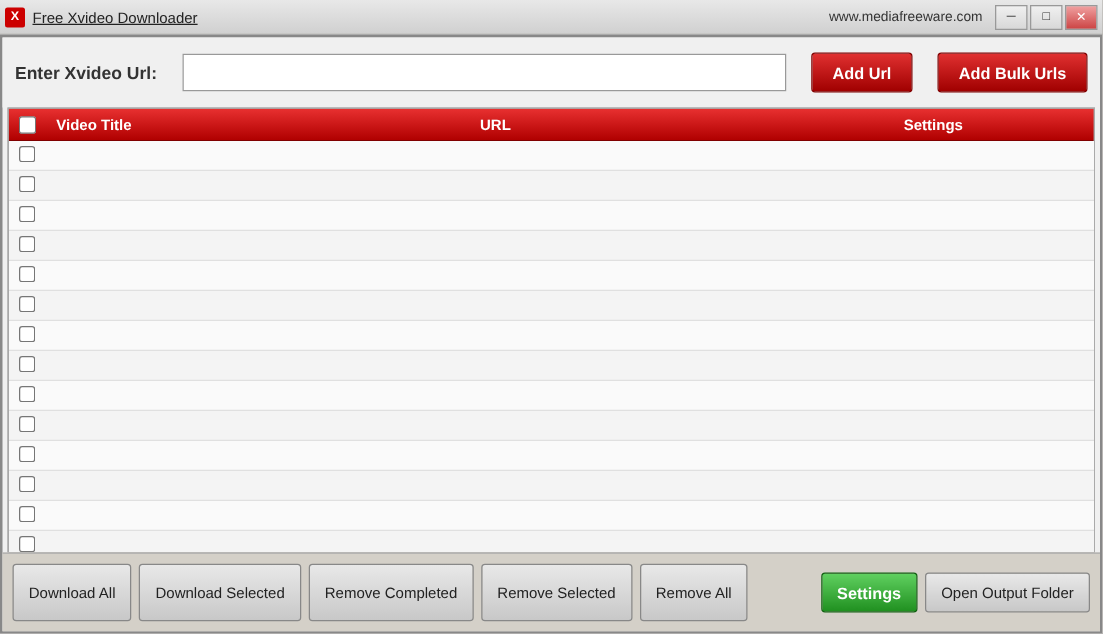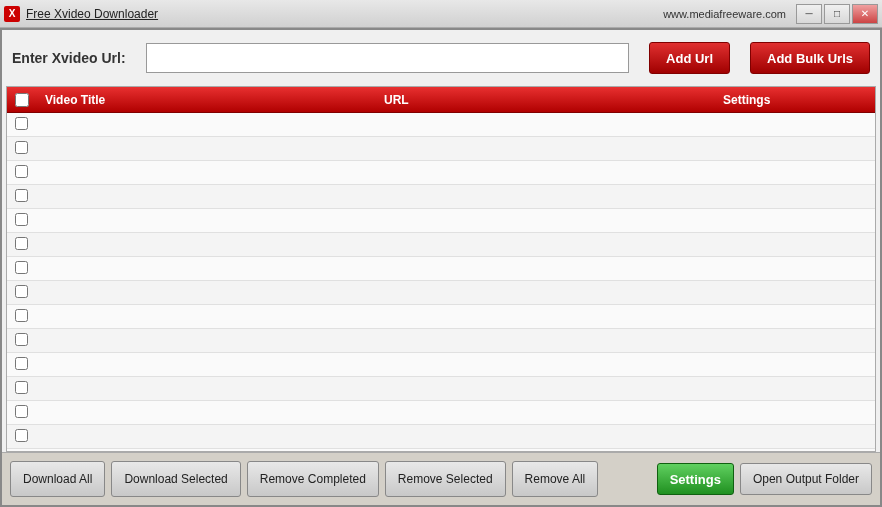--- a/index.html
+++ b/index.html
@@ -177,21 +177,21 @@
     
     .bottom-toolbar {
       display: flex;
       align-items: center;
       padding: 8px 8px;
       background: #d4d0c8;
       gap: 6px;
       border-top: 1px solid #aaa;
     }
     .btn-gray {
-      height: 36px;
+      height: 46px;
       padding: 0 12px;
       background: linear-gradient(to bottom, #e8e8e8, #c8c8c8);
       color: #222;
       border: 1px solid #888;
       border-radius: 3px;
       font-size: 12px;
       cursor: pointer;
       white-space: nowrap;
     }
     .btn-green {

